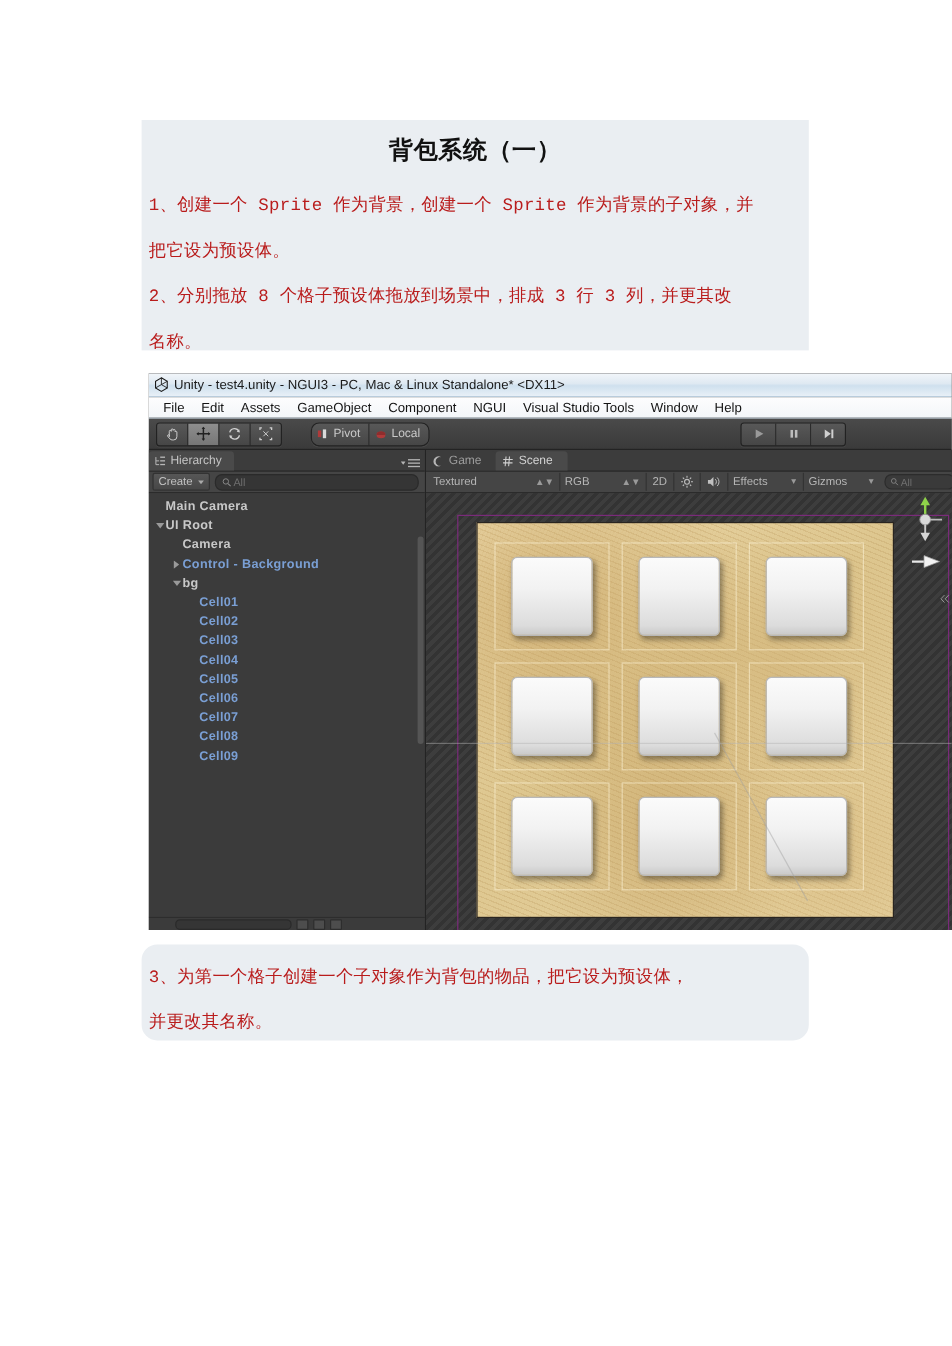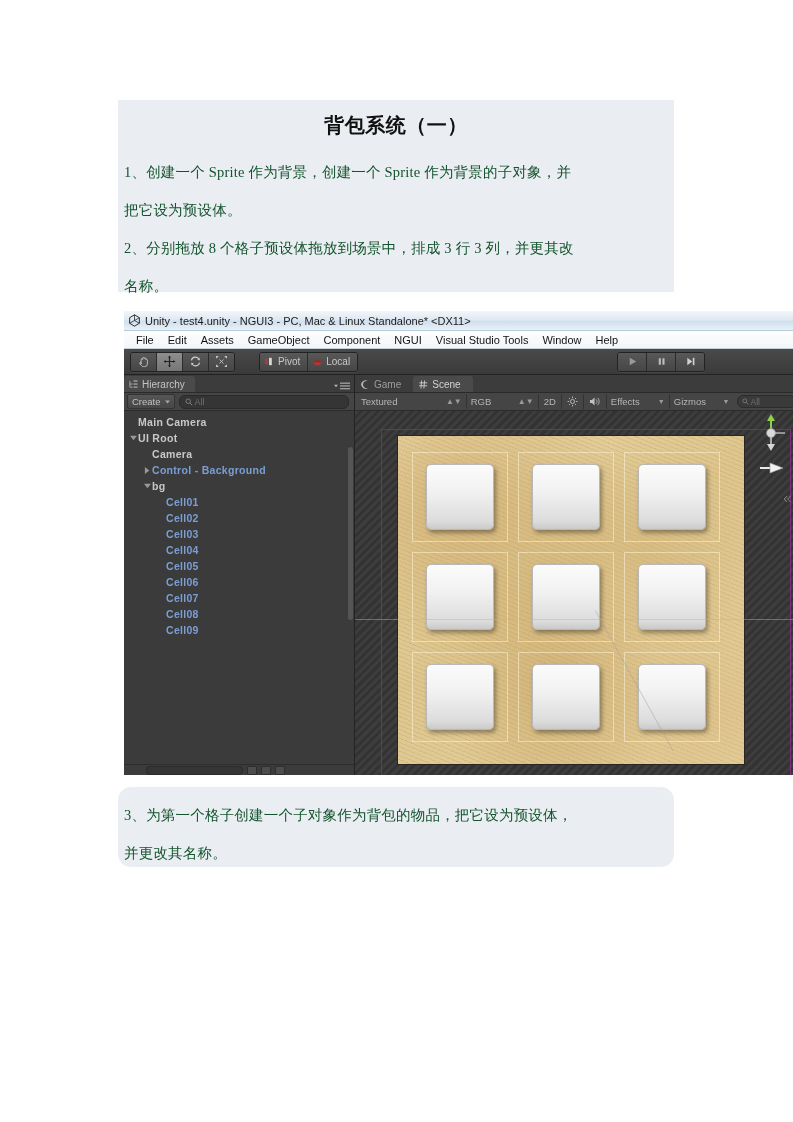--- a/index.html
+++ b/index.html
@@ -40,25 +40,25 @@
     font-size: 20px;
     font-weight: bold;
     color: #111111;
     text-align: center;
     margin: 0 0 14px 0;
     letter-spacing: 0.5px;
     font-family: "DejaVu Sans", "Liberation Sans", sans-serif;
   }
   .doc-para {
     font-size: 14.5px;
-    color: #14532d;
+    color: #b91c1c;
     line-height: 38px;
     margin: 0;
     padding: 0 2px;
-    font-family: Liberation Serif, serif;
+    font-family: Liberation Mono, monospace;
     letter-spacing: 0.2px;
   }
 
   
   #unity-window {
     position: absolute;
     left: 124px;
     top: 311px;
     width: 675px;
     height: 464px;
@@ -140,20 +140,21 @@
   }
   .tb-btn:last-child { border-right: none; }
   .tb-btn.active {
     background: linear-gradient(to bottom, #8e8e8e, #767676);
   }
   .tb-btn svg { display: block; }
 
   .tb-group.pivot {
     margin-left: 24px;
     height: 18px;
+    border-radius: 7px;
   }
   .tb-txtbtn {
     height: 18px;
     background: linear-gradient(to bottom, #585858, #464646);
     color: #c9c9c9;
     font-size: 10px;
     display: flex;
     align-items: center;
     padding: 0 7px 0 4px;
     border-right: 1px solid #2b2b2b;

